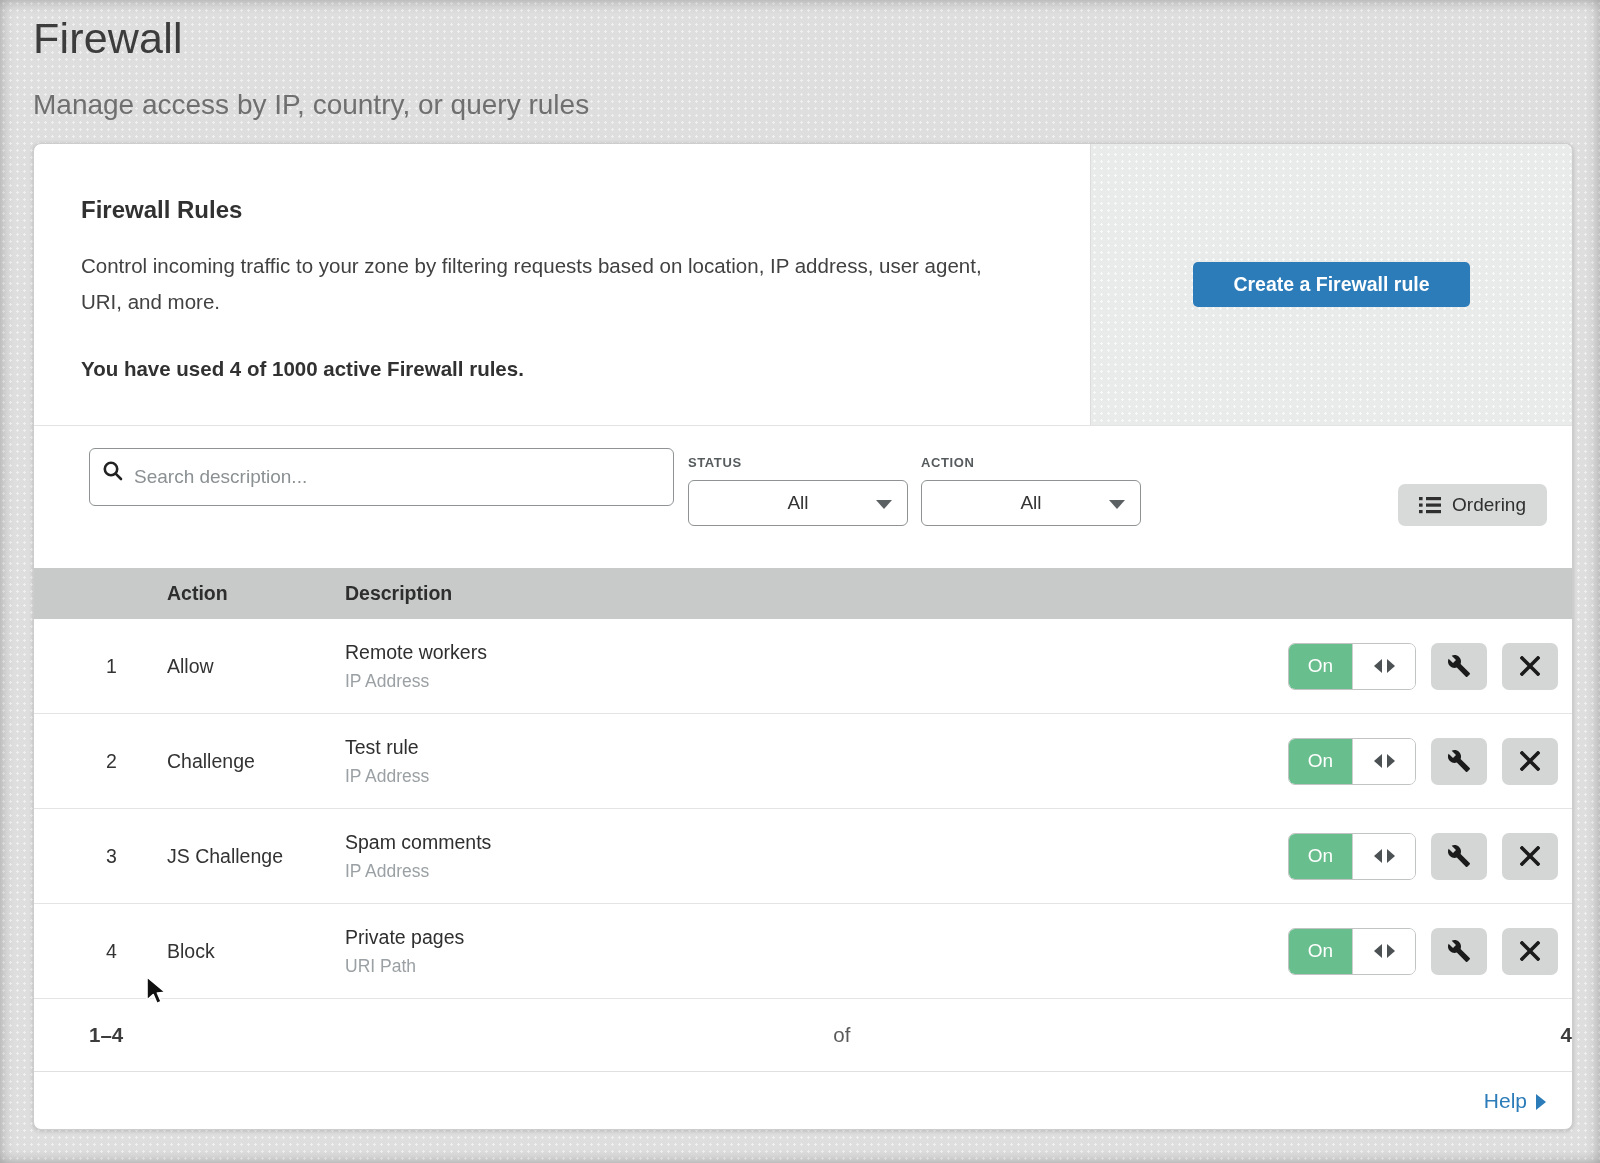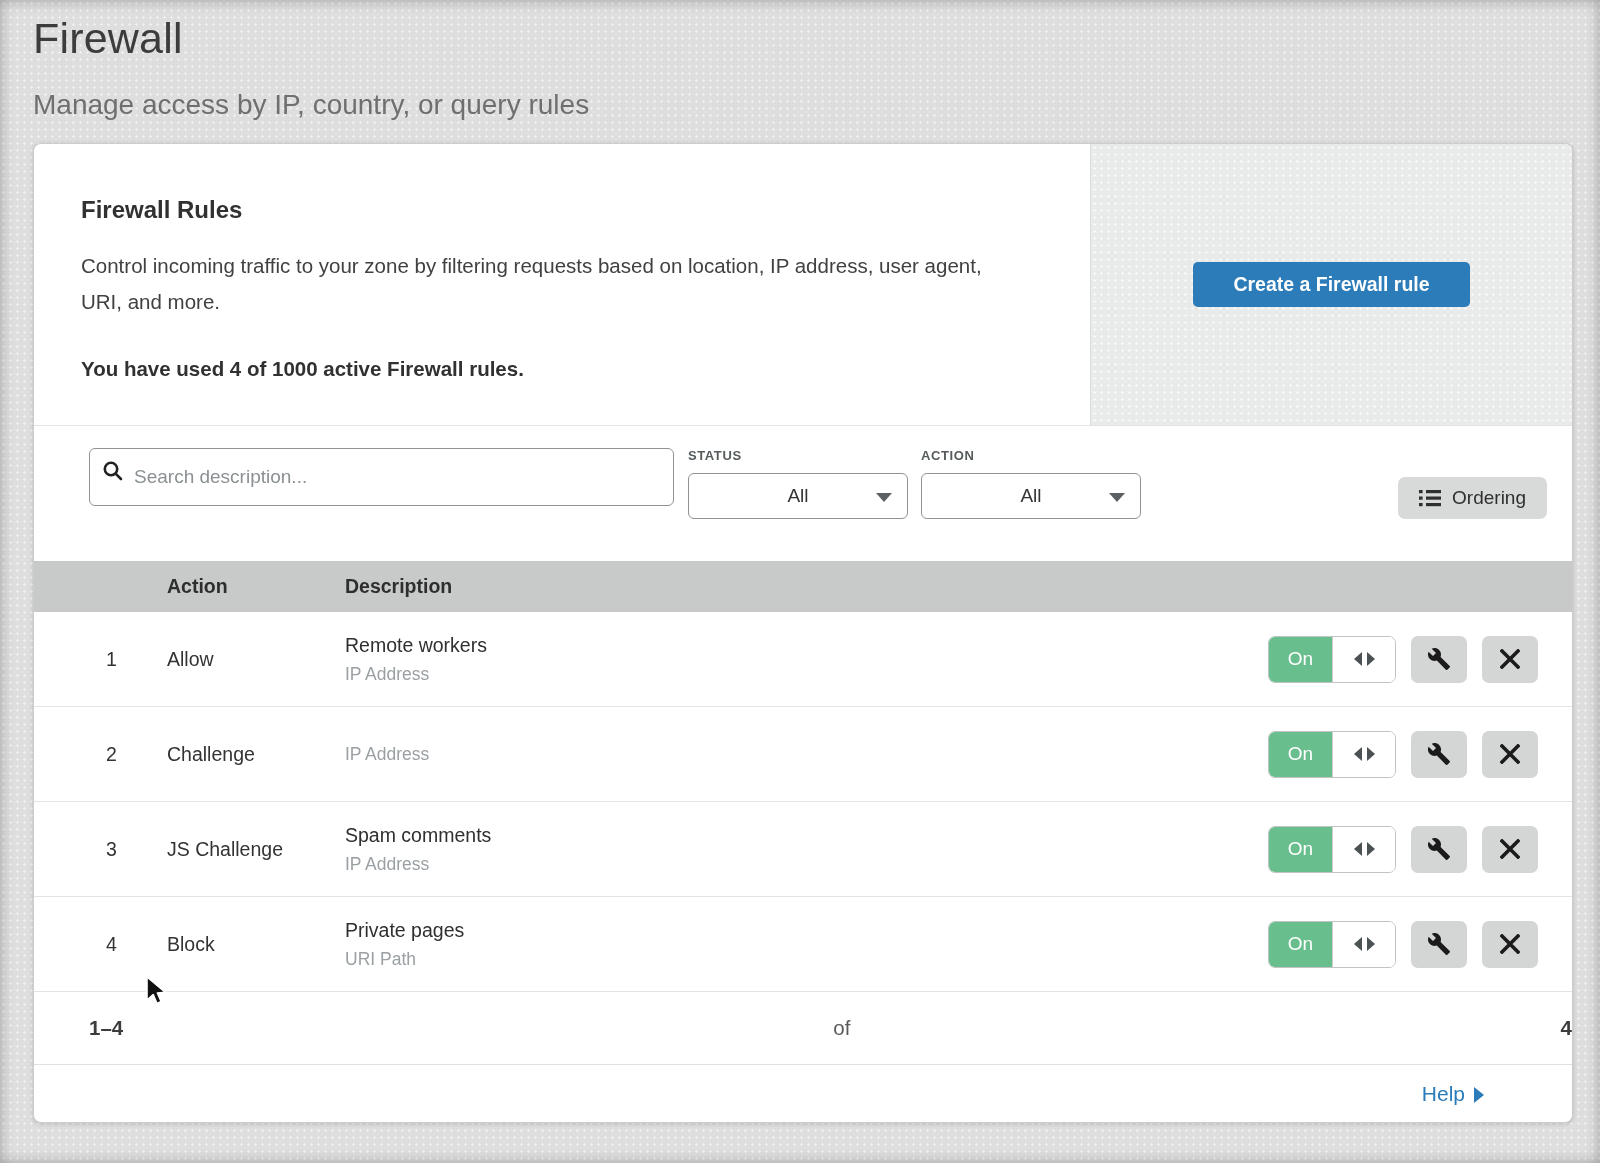--- a/index.html
+++ b/index.html
@@ -74,21 +74,21 @@
   .input-wrap { position: relative; }
   .search-group { width: 585px; margin-right: 14px; }
   .text-input {
     width: 100%; height: 58px;
     border: 1px solid #8f9394; border-radius: 6px;
     font-family: inherit; font-size: 19px; color: #333;
     padding: 0 14px 0 44px; background: #fff; outline: none;
   }
   .text-input::placeholder { color: #8b9093; }
   .search-icon { position: absolute; left: 13px; top: 12px; }
-  .select-group { width: 220px; margin-right: 13px; }
+  .select-group { width: 220px; margin-right: 13px; margin-top: 7px; }
   .select-box {
     position: relative;
     height: 46px; border: 1px solid #8f9394; border-radius: 6px;
     background: #fff; display: flex; align-items: center;
     font-size: 19px; color: #333; padding: 0 14px; cursor: pointer; justify-content: center;
   }
   .select-arrow { position: absolute; right: 15px; top: 19px; width: 0; height: 0;
     border-left: 8px solid transparent; border-right: 8px solid transparent;
     border-top: 9px solid #5b6062; }
   .btn-ordering {
@@ -109,21 +109,21 @@
   .col-desc { flex: 1; }
   .rule-row {
     height: 95px; border-bottom: 1px solid #e4e4e4;
     display: flex; align-items: center; background: #fff;
   }
   .cell-num { width: 133px; padding-left: 72px; font-size: 19.5px; color: #333; }
   .cell-action { width: 178px; font-size: 19.5px; color: #333; }
   .cell-desc { flex: 1; }
   .desc-title { font-size: 19.5px; color: #2f2f2f; margin-bottom: 7px; }
   .desc-sub { font-size: 17.5px; color: #9aa0a3; }
-  .cell-controls { display: flex; align-items: center; gap: 15px; margin-right: 34px; }
+  .cell-controls { display: flex; align-items: center; gap: 15px; margin-right: 14px; }
 
   .toggle {
     width: 128px; height: 47px;
     border: 1px solid #c2c4c4; border-radius: 7px;
     display: flex; overflow: hidden; cursor: pointer; background: #fff;
   }
   .toggle-on {
     width: 63px; background: #68be8d; color: #ffffff;
     display: flex; align-items: center; justify-content: center;
     font-size: 19px;
@@ -145,21 +145,21 @@
   .pagination {
     height: 73px; display: flex; align-items: center;
     padding-left: 55px; font-size: 20.5px; color: #5a5a5a;
     border-bottom: 1px solid #e0e0e0;
     justify-content: space-between;
   }
   .pagination .bold { font-weight: 700; color: #3c3c3c; }
   .pagination .mid { margin: 0 7px; }
   .help-row {
     height: 57px; display: flex; align-items: center; justify-content: flex-end;
-    padding-right: 88px;
+    padding-right: 26px;
   }
   .help-link {
     display: flex; align-items: center; gap: 9px;
     font-size: 21px; color: #2b7cb9; text-decoration: none; cursor: pointer;
   }
   .help-tri { width:0; height:0; border-top:8px solid transparent; border-bottom:8px solid transparent; border-left:10px solid #2b7cb9; margin-top:2px; }
 
   .cursor { position: absolute; left: 144px; top: 976px; z-index: 60; }
 </style>
 </head>
@@ -256,20 +256,21 @@
               <path d="M2 2 L18 18 M18 2 L2 18" stroke="#1b1b1b" stroke-width="3.6" stroke-linecap="square"></path>
             </svg>
         </button>
       </div>
     </div>
 
     <div class="rule-row">
       <div class="cell-num">2</div>
       <div class="cell-action">Challenge</div>
       <div class="cell-desc">
+        <div class="desc-title">Test rule</div>
         <div class="desc-sub">IP Address</div>
       </div>
       <div class="cell-controls">
         <div class="toggle">
           <div class="toggle-on">On</div>
           <div class="toggle-knob">
               <span class="tri-left"></span>
               <span class="tri-right"></span>
             </div>
         </div>

